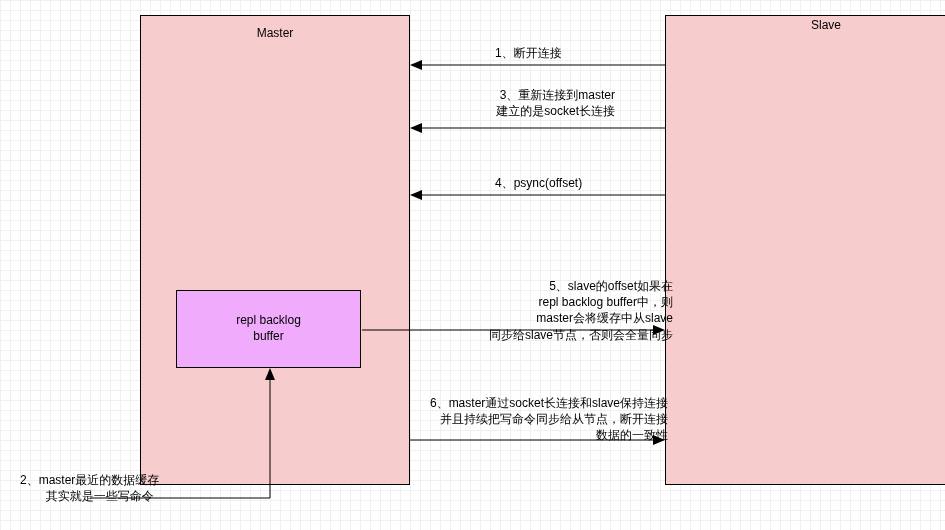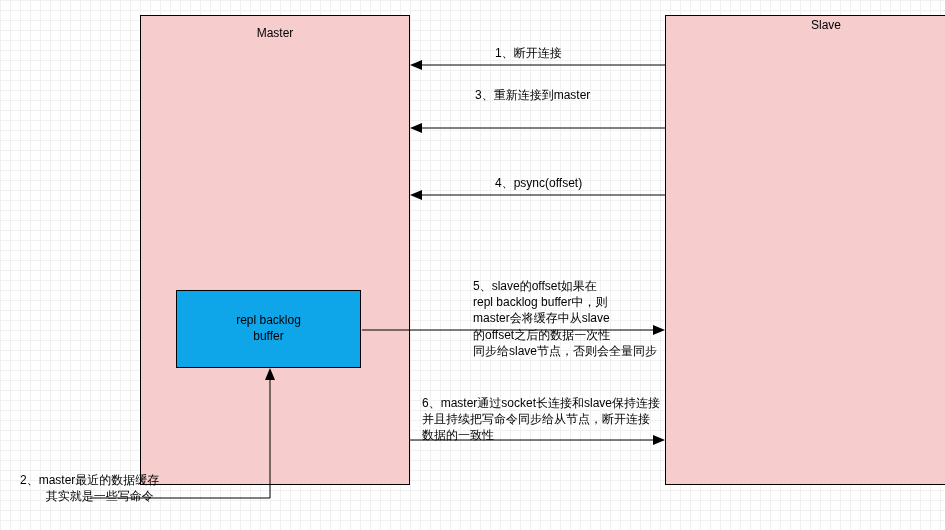--- a/index.html
+++ b/index.html
@@ -43,29 +43,29 @@
   }
   .slave-title {
     text-align: center;
     padding-top: 2px;
   }
   .repl-box {
     left: 176px;
     top: 290px;
     width: 185px;
     height: 78px;
-    background: #0ea5e9;
+    background: #f0abfc;
     display: flex;
     align-items: center;
     justify-content: center;
     line-height: 1.3;
   }
   .label {
     position: absolute;
-    text-align: left;
+    text-align: right;
     line-height: 1.35;
     white-space: nowrap;
   }
   .label-left {
     text-align: center;
   }
   svg.arrow {
     position: absolute;
     overflow: visible;
   }
@@ -93,45 +93,45 @@
     <polygon points="0,10 12,5 12,15" fill="#000"></polygon>
   </svg>
   <div class="label" style="left:495px; top:45px;">1、断开连接</div>
 
   <svg class="arrow" style="left:410px; top:118px; width:255px; height:20px;">
     <line x1="255" y1="10" x2="8" y2="10" stroke="#000" stroke-width="1"></line>
     <polygon points="0,10 12,5 12,15" fill="#000"></polygon>
   </svg>
   <div class="label" style="left:475px; top:87px; width:140px;">
     <div>3、重新连接到master</div>
+    <div>建立的是socket长连接</div>
   </div>
 
   <svg class="arrow" style="left:410px; top:185px; width:255px; height:20px;">
     <line x1="255" y1="10" x2="8" y2="10" stroke="#000" stroke-width="1"></line>
     <polygon points="0,10 12,5 12,15" fill="#000"></polygon>
   </svg>
   <div class="label" style="left:495px; top:175px;">4、psync(offset)</div>
 
   <svg class="arrow" style="left:362px; top:320px; width:303px; height:20px;">
     <line x1="0" y1="10" x2="295" y2="10" stroke="#000" stroke-width="1"></line>
     <polygon points="303,10 291,5 291,15" fill="#000"></polygon>
   </svg>
   <div class="label" style="left:430px; top:278px; width:200px;margin-left:43px;">
     <div>5、slave的offset如果在</div>
     <div>repl backlog buffer中，则</div>
     <div>master会将缓存中从slave</div>
-    <div>的offset之后的数据一次性</div>
     <div>同步给slave节点，否则会全量同步</div>
   </div>
 
   <svg class="arrow" style="left:410px; top:430px; width:255px; height:20px;">
     <line x1="0" y1="10" x2="247" y2="10" stroke="#000" stroke-width="1"></line>
     <polygon points="255,10 243,5 243,15" fill="#000"></polygon>
   </svg>
-  <div class="label" style="left:410px; top:395px; width:258px;margin-left:12px;">
+  <div class="label" style="left:410px; top:395px; width:258px;">
     <div>6、master通过socket长连接和slave保持连接</div>
     <div>并且持续把写命令同步给从节点，断开连接</div>
     <div>数据的一致性</div>
   </div>
 
   <svg class="arrow" style="left:90px; top:368px; width:200px; height:165px;">
     <polyline points="0,130 180,130 180,8" fill="none" stroke="#000" stroke-width="1"></polyline>
     <polygon points="180,0 175,12 185,12" fill="#000"></polygon>
   </svg>
   <div class="label label-left" style="left:20px; top:472px;">

